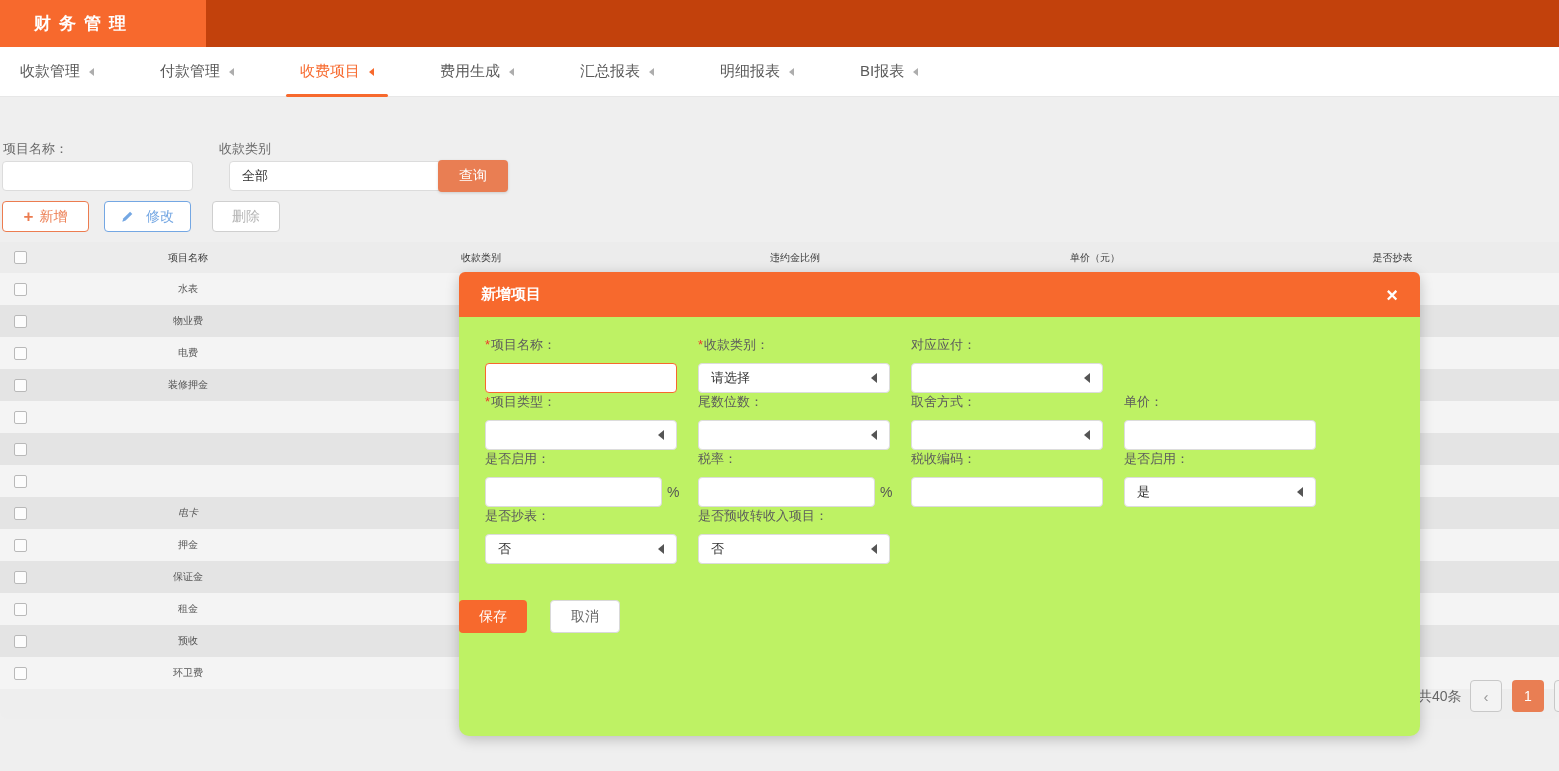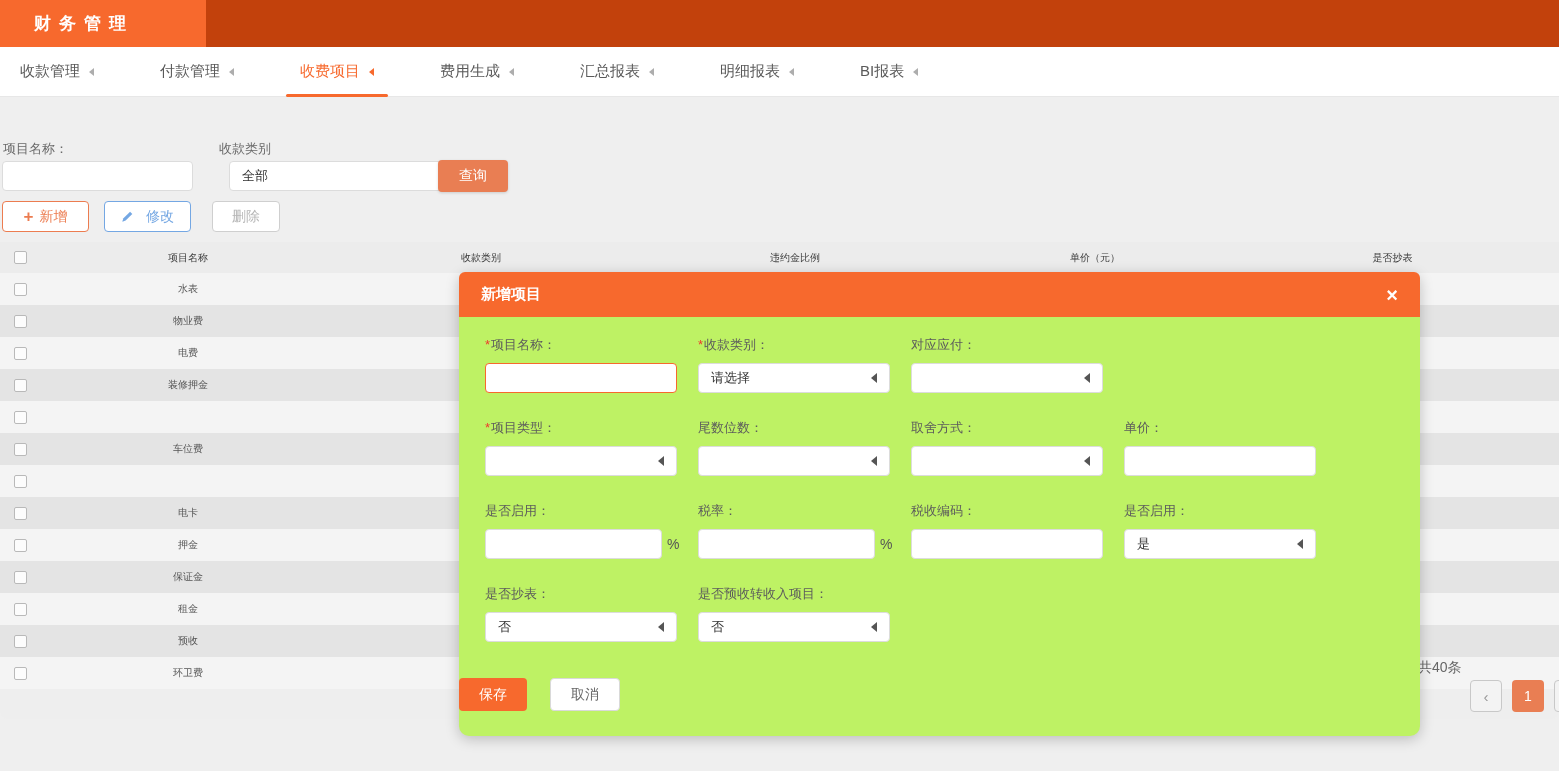--- a/index.html
+++ b/index.html
@@ -86,40 +86,40 @@
   .trow.thead{height:31px; background:var(--header-row); color:#3c3c3c;}
   .trow.light{background:var(--row-light);}
   .trow.dark{background:var(--row-dark);}
   .tcell{text-align:center; overflow:hidden; white-space:nowrap;}
   .tcell.cb-cell{display:flex; align-items:center; justify-content:center;}
   .checkbox{
     width:13px; height:13px; border:1px solid #b9b9b9; border-radius:2px;
     background:#fcfcfc; cursor:pointer;
   }
   
-  .pag-total{top:554px; height:32px; line-height:32px; font-size:14px; color:#666; z-index:1;}
+  .pag-total{top:583px; height:32px; line-height:32px; font-size:14px; color:#666; z-index:1;}
   .pag-btn{
     top:583px; width:32px; height:32px; border-radius:4px; z-index:1;
     display:flex; align-items:center; justify-content:center; font-size:15px; cursor:pointer;
   }
   .pag-prev,.pag-next{background:#f3f3f3; border:1px solid #c8c8c8; color:#999;}
   .pag-current{background:var(--btn-orange); color:#fff; border:none; font-size:14px;}
   
   .modal{
     left:459px; top:175px; width:961px; height:464px; background:#bef264;
     border-radius:10px; box-shadow:0 3px 14px rgba(0,0,0,.22); z-index:10;
   }
   .modal-header{
     height:45px; background:var(--brand); border-radius:6px 6px 0 0;
     display:flex; align-items:center; justify-content:space-between; padding:0 22px;
   }
   .modal-title{color:#fff; font-size:15px; font-weight:bold;}
   .modal-close{color:#fff; font-size:20px; font-weight:bold; cursor:pointer; line-height:1;}
   .modal-body{padding:19px 26px 0 26px;}
-  .field-row{display:flex; gap:21px; margin-bottom:26px;}
+  .field-row{display:flex; gap:21px; margin-bottom:0;}
   .field{width:192px;}
   .field .flabel{display:block; margin-bottom:9px; color:#5c5c5c;}
   .req{color:#ee3a2c; margin-right:1px;}
   .ctrl-wrap{display:flex; align-items:center;}
   .field .text-input.focused{border-color:var(--brand);}
   .suffix{font-size:14px; color:#555; margin-left:5px;}
   .modal-footer{display:flex; justify-content:flex-start; gap:23px; margin-top:36px;}
   .btn-save{width:68px; height:33px; background:var(--brand); color:#fff; border:none;}
   .btn-cancel{width:70px; height:33px; background:#fff; border:1px solid #d9d9d9; color:#666;}
 </style>
@@ -243,40 +243,39 @@
         </div>
         <div class="tcell" style="width: 290px;"></div>
         <div class="tcell" style="width: 338px;"></div>
         <div class="tcell" style="width: 262px;"></div>
         <div class="tcell" style="width: 333px;"></div>
       </div>
       <div class="trow dark">
         <div class="tcell cb-cell" style="width: 40px;">
           <div class="checkbox"></div>
         </div>
-        <div class="tcell" style="width: 296px;">车位费</div>
-        <div class="tcell" style="width: 290px;"></div>
-        <div class="tcell" style="width: 338px;"></div>
-        <div class="tcell" style="width: 262px;"></div>
-        <div class="tcell" style="width: 333px;"></div>
-      </div>
-      <div class="trow light">
-        <div class="tcell cb-cell" style="width: 40px;">
-          <div class="checkbox"></div>
-        </div>
-        <div class="tcell" style="width: 290px;"></div>
-        <div class="tcell" style="width: 338px;"></div>
-        <div class="tcell" style="width: 262px;"></div>
-        <div class="tcell" style="width: 333px;"></div>
-      </div>
-      <div class="trow dark">
-        <div class="tcell cb-cell" style="width: 40px;">
-          <div class="checkbox"></div>
-        </div>
-        <div class="tcell" style="width: 296px;">电卡</div>
+        <div class="tcell" style="width: 290px;"></div>
+        <div class="tcell" style="width: 338px;"></div>
+        <div class="tcell" style="width: 262px;"></div>
+        <div class="tcell" style="width: 333px;"></div>
+      </div>
+      <div class="trow light">
+        <div class="tcell cb-cell" style="width: 40px;">
+          <div class="checkbox"></div>
+        </div>
+        <div class="tcell" style="width: 290px;"></div>
+        <div class="tcell" style="width: 338px;"></div>
+        <div class="tcell" style="width: 262px;"></div>
+        <div class="tcell" style="width: 333px;"></div>
+      </div>
+      <div class="trow dark">
+        <div class="tcell cb-cell" style="width: 40px;">
+          <div class="checkbox"></div>
+        </div>
+        <div class="tcell" style="width: 296px; font-style: italic;">电卡</div>
         <div class="tcell" style="width: 290px;"></div>
         <div class="tcell" style="width: 338px;"></div>
         <div class="tcell" style="width: 262px;"></div>
         <div class="tcell" style="width: 333px;"></div>
       </div>
       <div class="trow light">
         <div class="tcell cb-cell" style="width: 40px;">
           <div class="checkbox"></div>
         </div>
         <div class="tcell" style="width: 296px;">押金</div>

